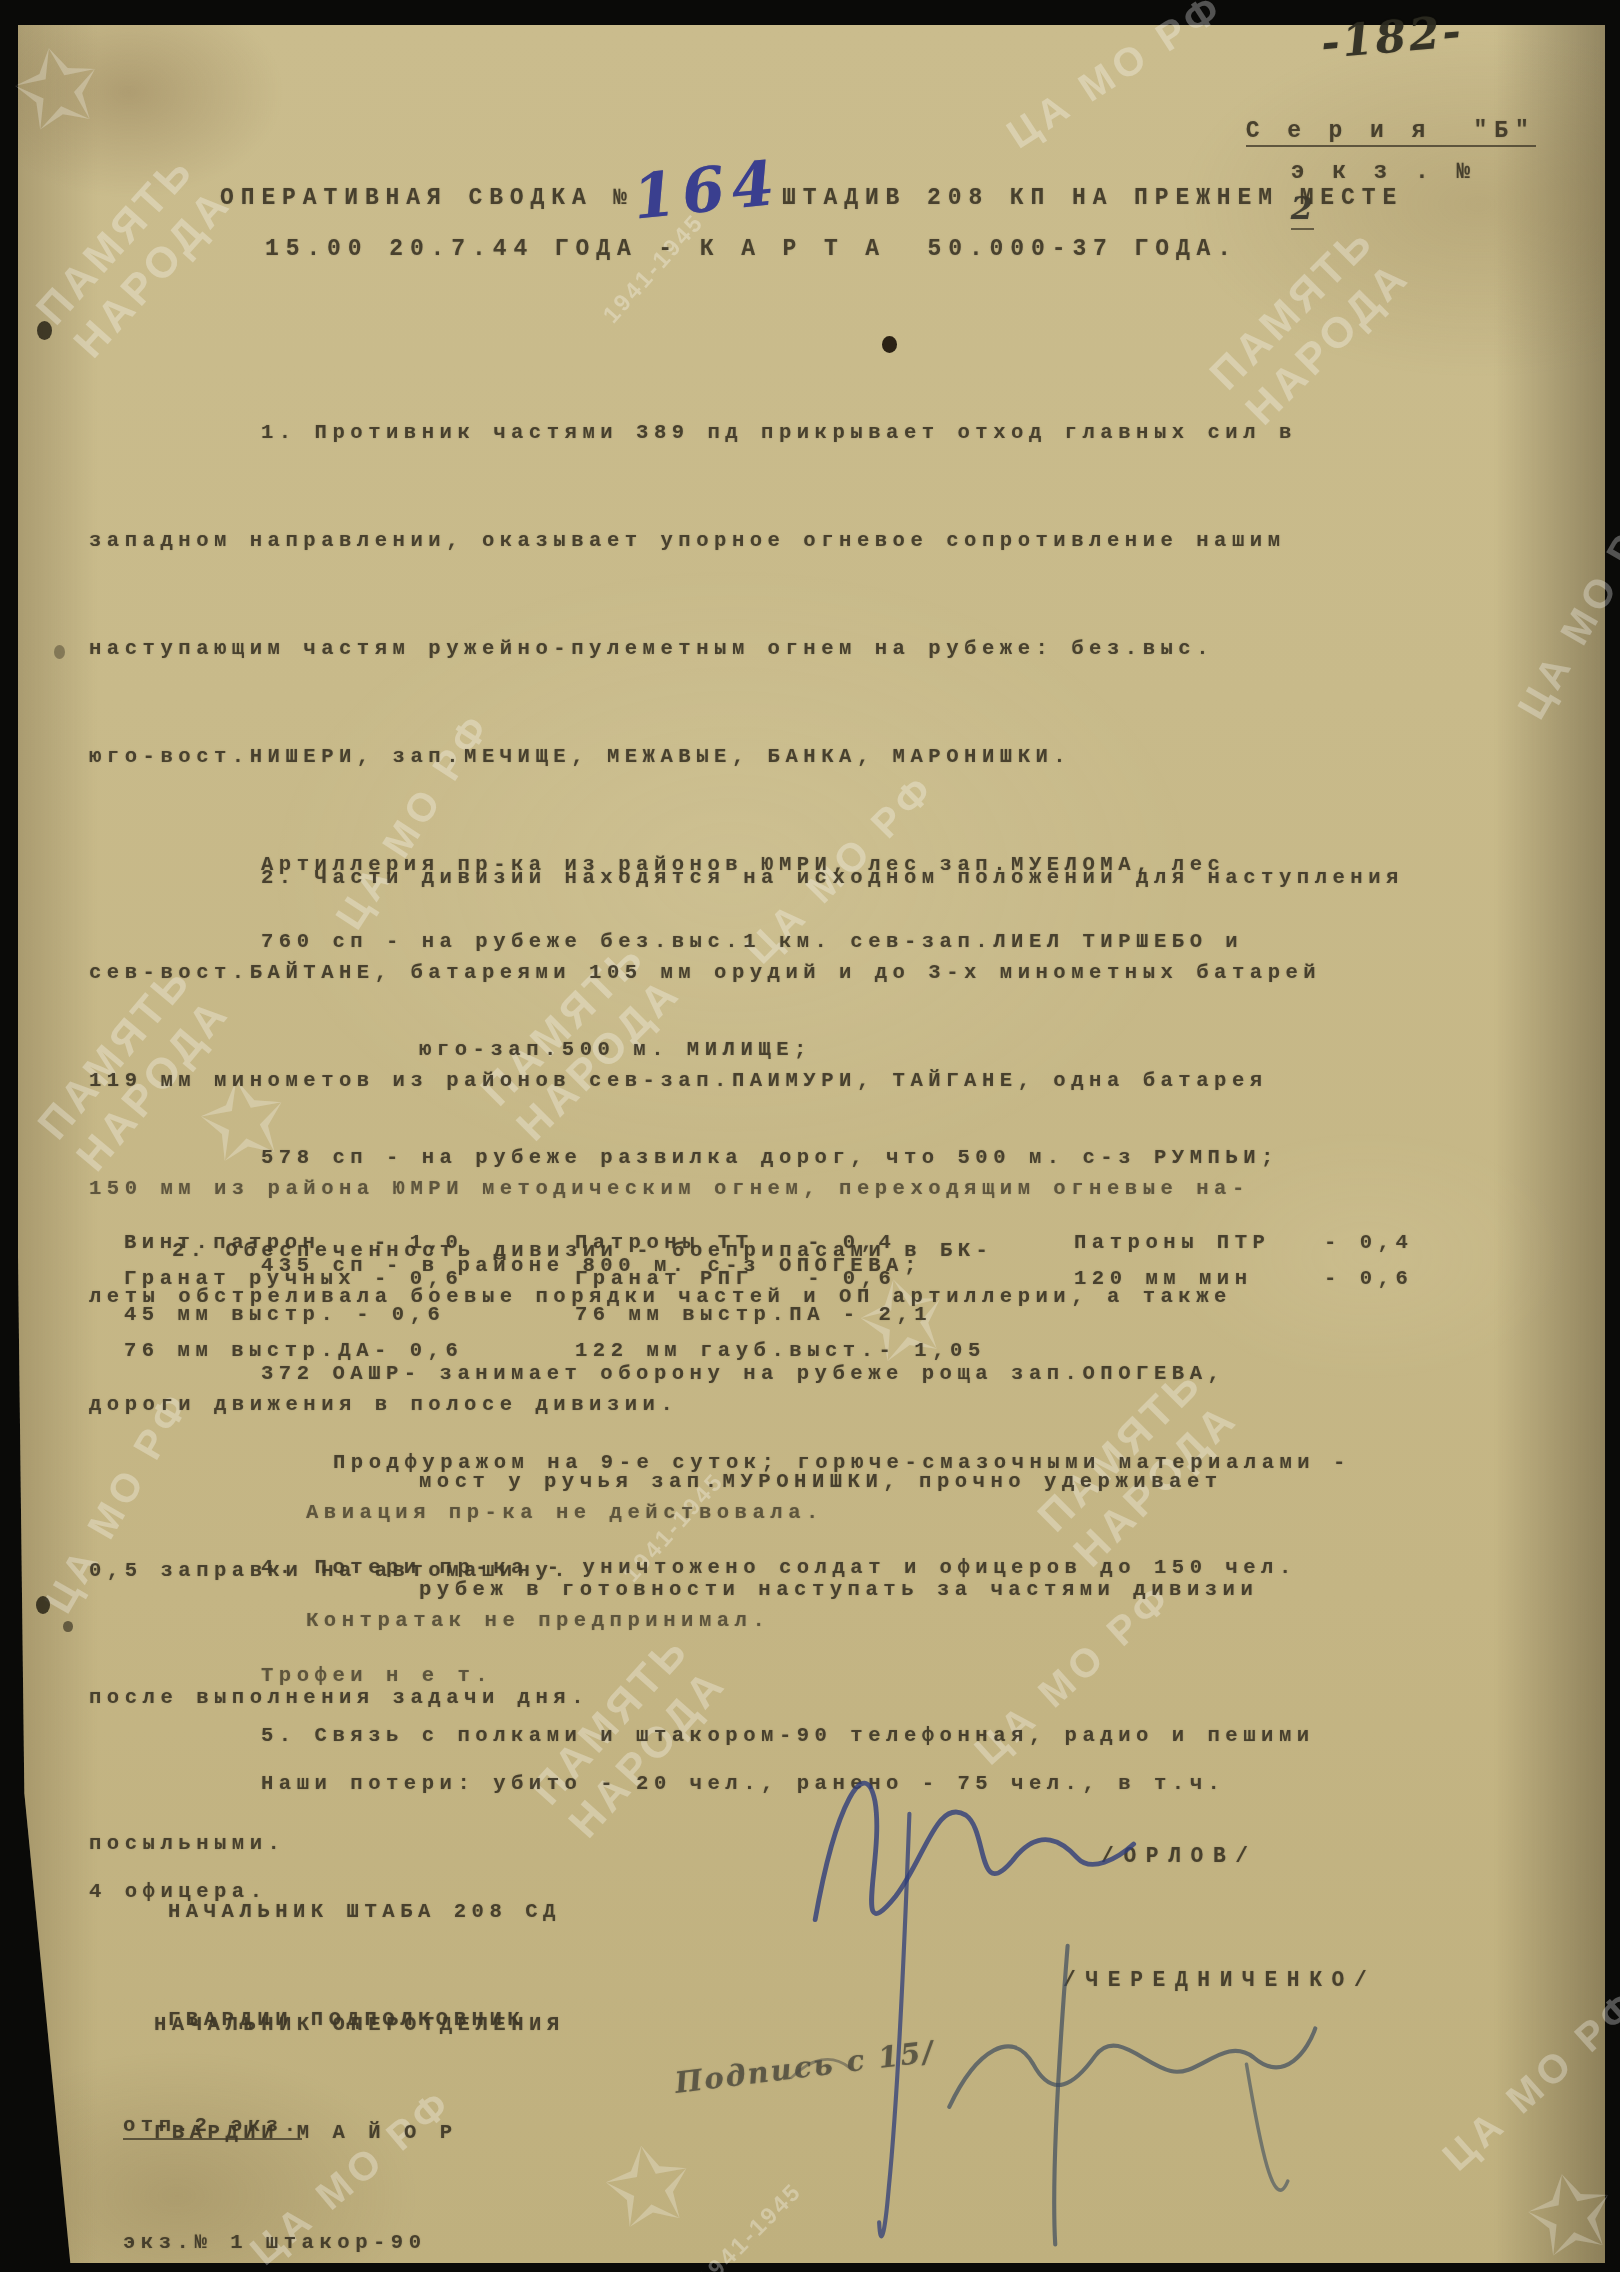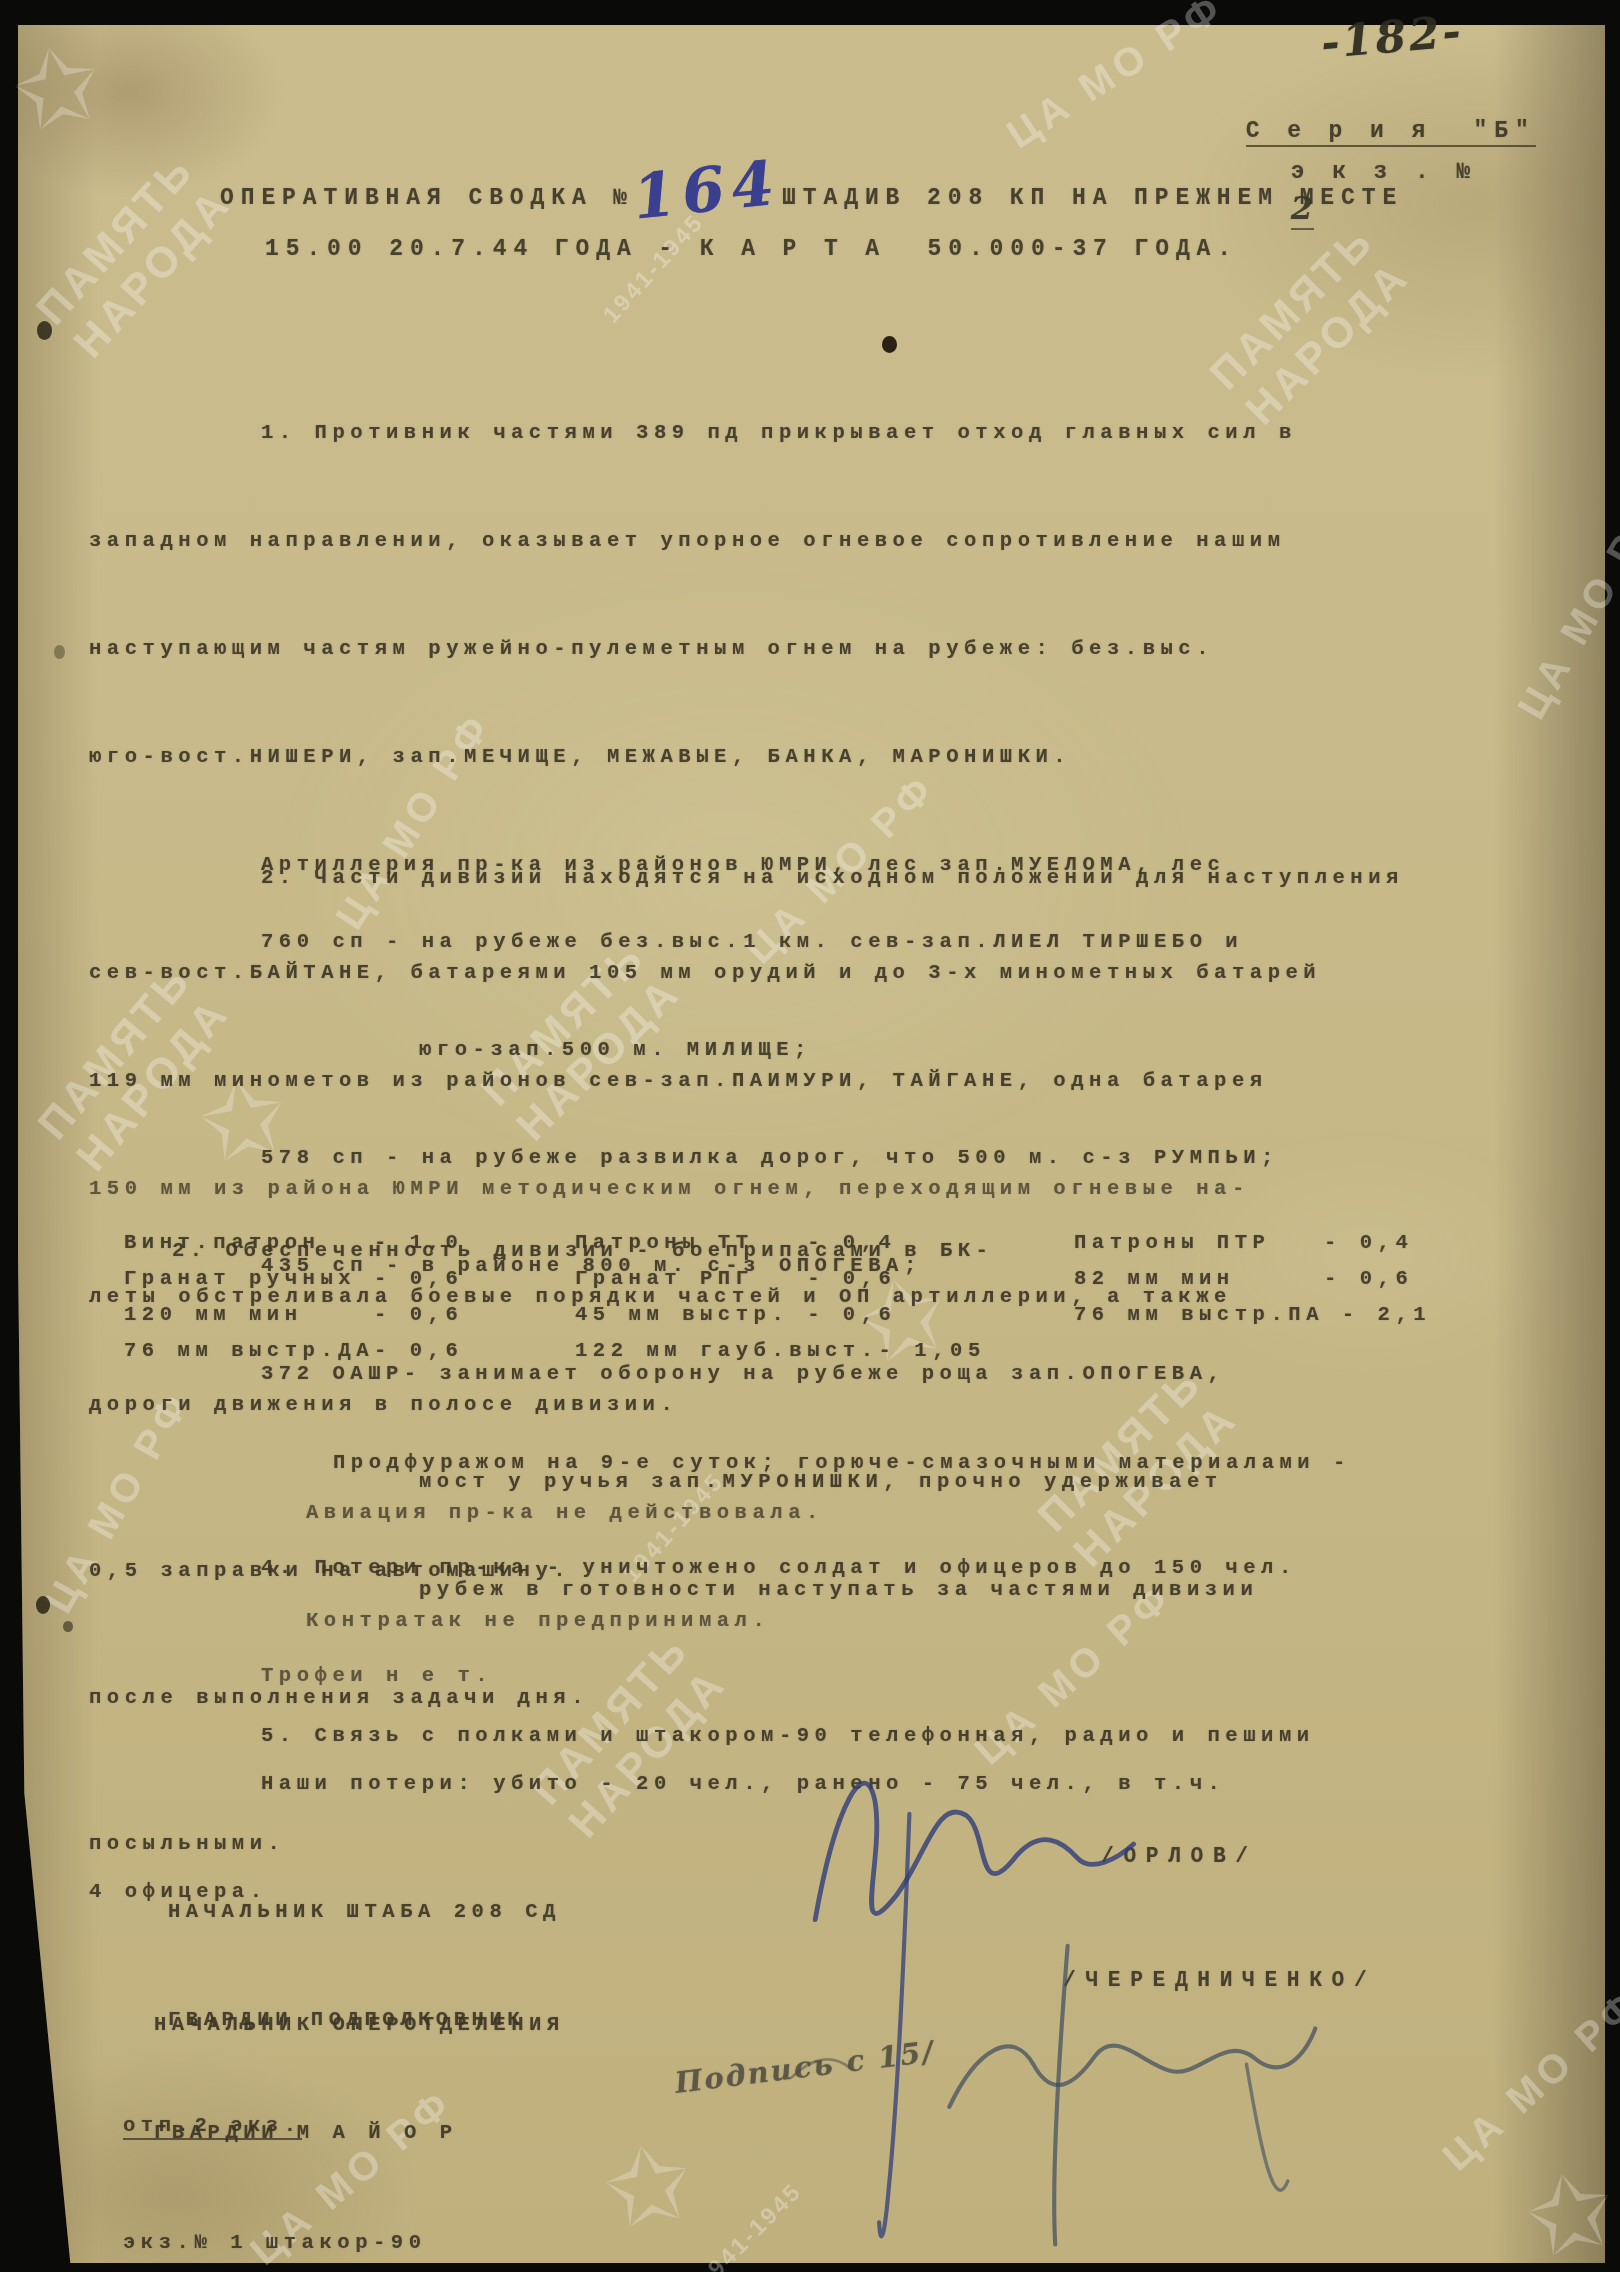--- a/index.html
+++ b/index.html
@@ -127,21 +127,20 @@
 
   <div class="typed" style="left:69px;top:1161px;width:1486px;">
     <div class="line i1">2. Обеспеченность дивизии - боеприпасами в БК-</div>
   </div>
   <div class="typed ammo" style="left:76px;top:1225px;width:1472px;line-height:36px;margin-left:48px;">
     <div>Винт.патрон   - 1,0</div>
     <div>Патроны ТТ   - 0,4</div>
     <div>Патроны ПТР   - 0,4</div>
     <div>Гранат ручных - 0,6</div>
     <div>Гранат РПГ   - 0,6</div>
-    <div>82 мм мин     - 0,6</div>
     <div>120 мм мин    - 0,6</div>
     <div>45 мм выстр. - 0,6</div>
     <div>76 мм выстр.ПА - 2,1</div>
     <div style="grid-column:1;">76 мм выстр.ДА- 0,6</div>
     <div style="grid-column:2 / span 2;">122 мм гауб.выст.- 1,05</div>
   </div>
   <div class="typed" style="left:69px;top:1373px;width:1486px;">
     <div class="line i4">Продфуражом на 9-е суток; горюче-смазочными материалами -</div>
     <div class="line">0,5 заправки на автомашину.</div>
   </div>

